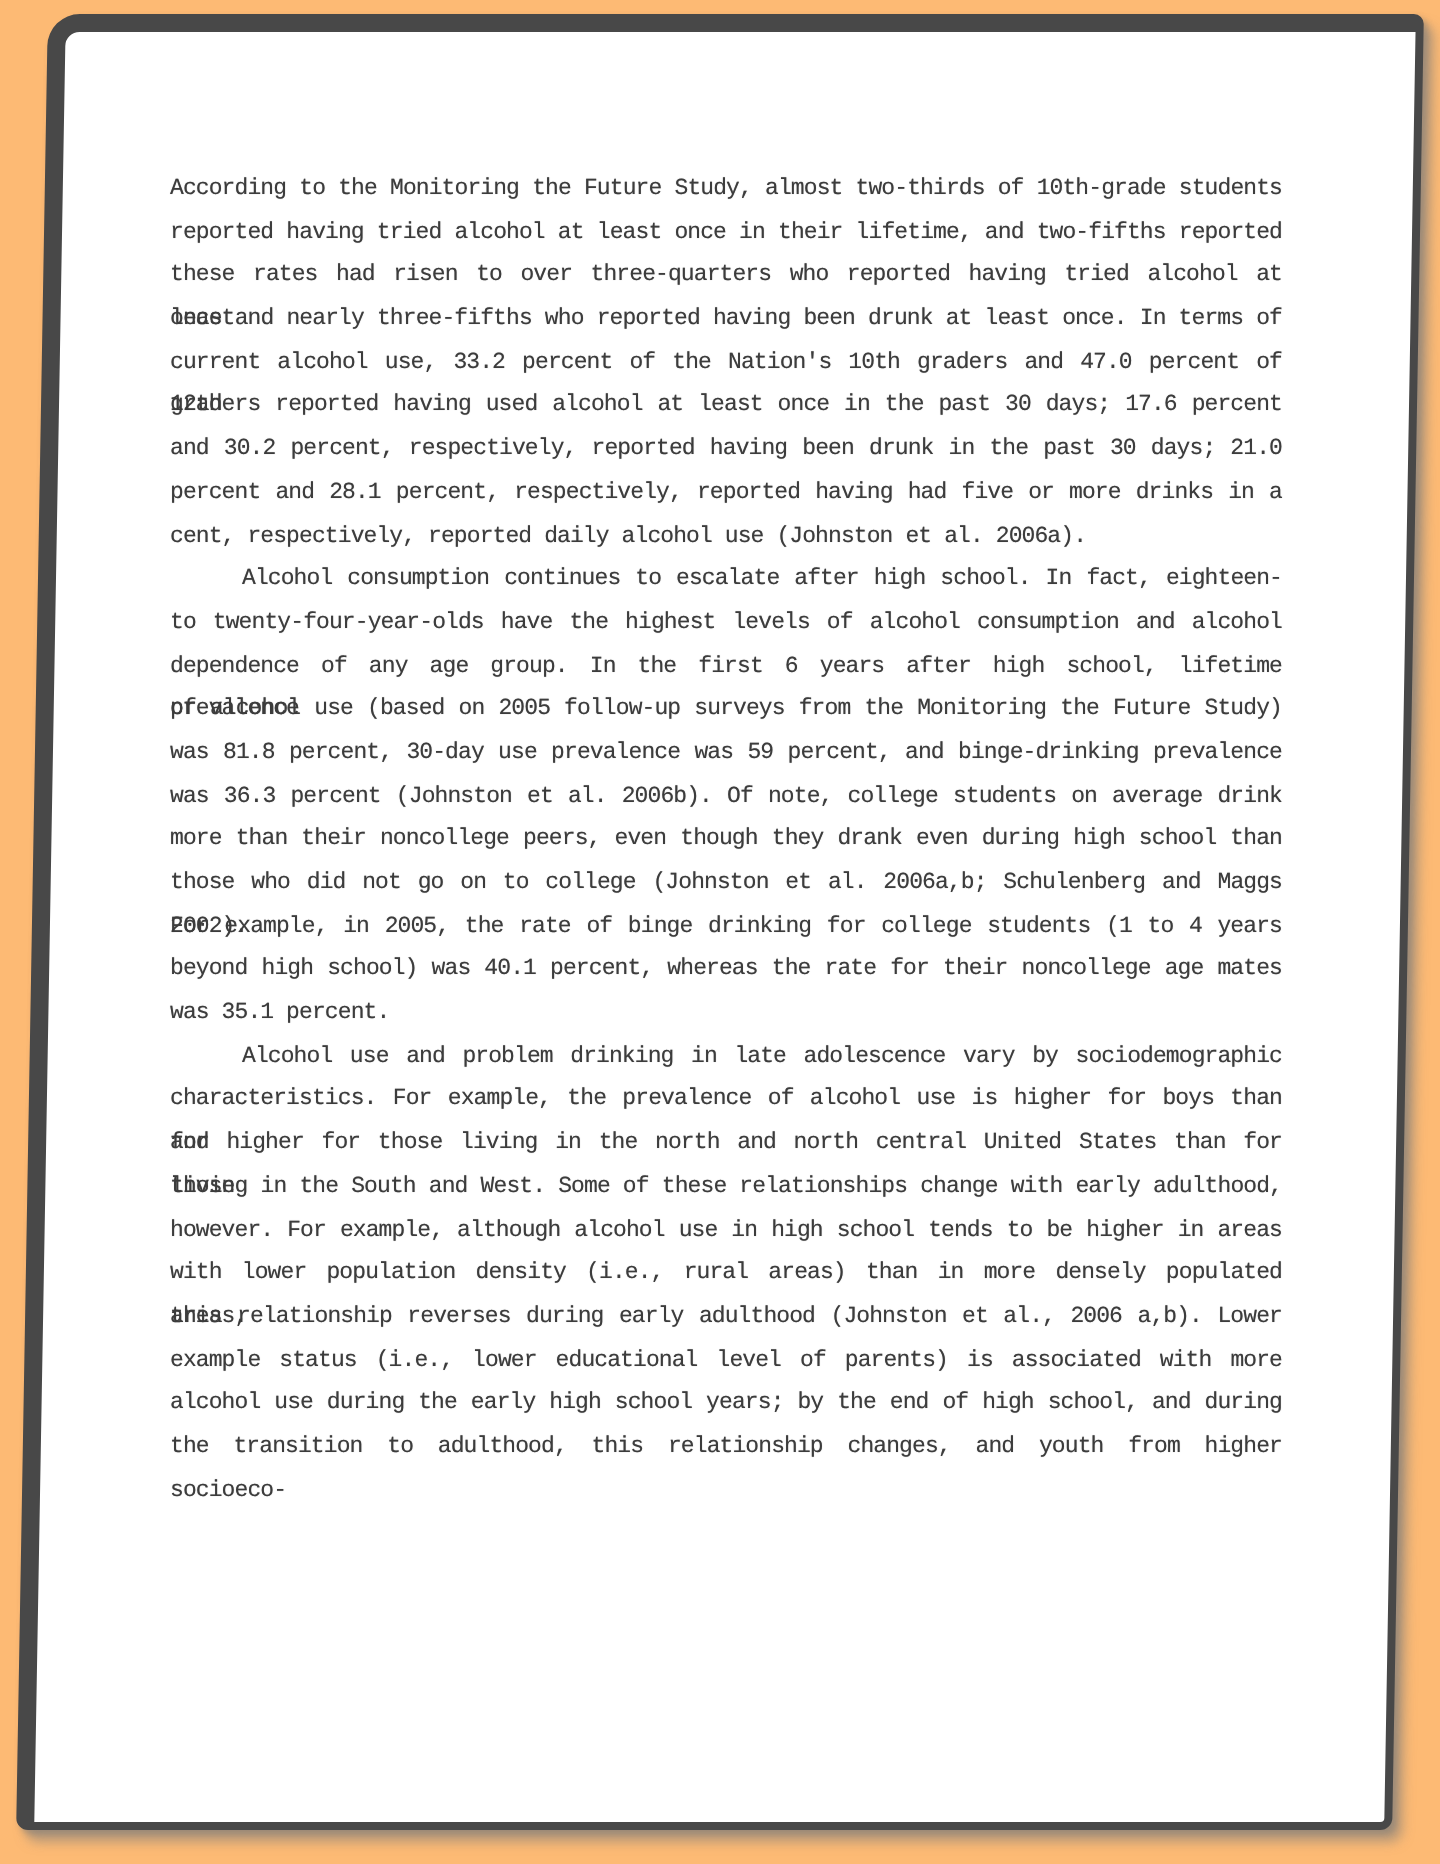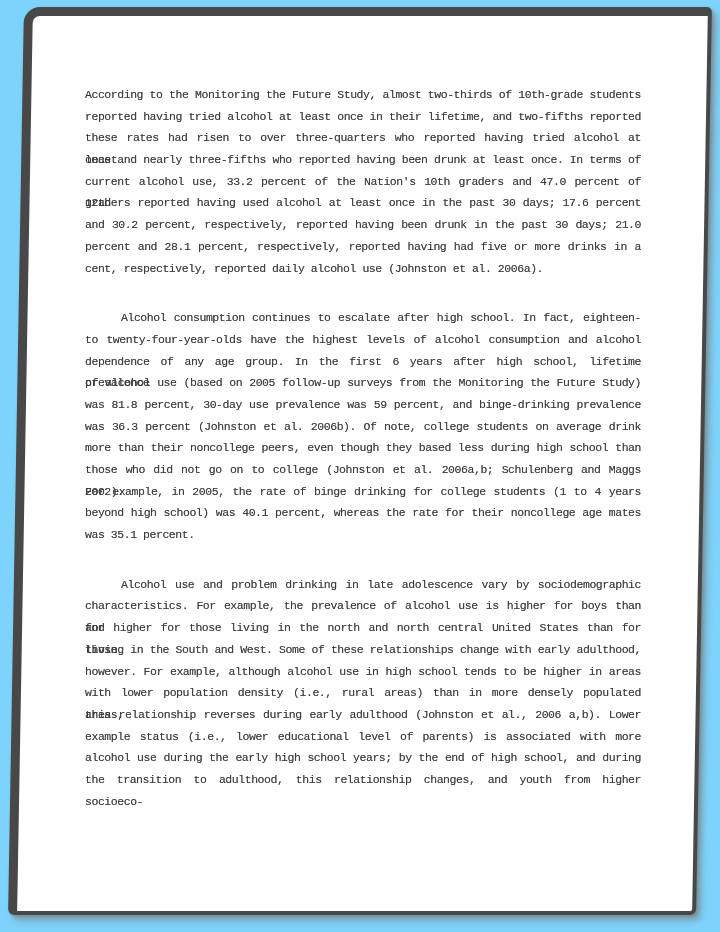--- a/index.html
+++ b/index.html
@@ -9,21 +9,21 @@
   }
   *{margin:0;padding:0;box-sizing:border-box;}
   html,body{background:#ffffff;}
   body{
     font-family:"Liberation Mono","DejaVu Sans Mono",monospace;
   }
   .canvas{
     position:relative;
     width:720px;
     height:932px;
-    background:#7dd3fc;
+    background:#fdba74;
     overflow:hidden;
   }
   
   .page-frame{
     position:absolute;
     left:16px;
     top:7px;
     width:688px;
     height:908px;
     border-style:solid;
@@ -50,21 +50,20 @@
     text-align-last:justify;
     height:var(--lh);
     white-space:normal;
     overflow:visible;
   }
   .ln.last{
     text-align-last:left;
   }
   .ln.first-indent{
     text-indent:36px;
-    margin-top:28px;
   }
 </style>
 </head>
 <body>
 
 <div class="canvas">
   <div class="page-frame"></div>
   <div class="page-text">
       <div class="para">
         <div class="ln">According to the Monitoring the Future Study, almost two-thirds of 10th-grade students</div>
@@ -77,21 +76,21 @@
         <div class="ln">percent and 28.1 percent, respectively, reported having had five or more drinks in a</div>
         <div class="ln last">cent, respectively, reported daily alcohol use (Johnston et al. 2006a).</div>
       </div>
       <div class="para">
         <div class="ln first-indent">Alcohol consumption continues to escalate after high school. In fact, eighteen-</div>
         <div class="ln">to twenty-four-year-olds have the highest levels of alcohol consumption and alcohol</div>
         <div class="ln">dependence of any age group. In the first 6 years after high school, lifetime prevalence</div>
         <div class="ln">of alcohol use (based on 2005 follow-up surveys from the Monitoring the Future Study)</div>
         <div class="ln">was 81.8 percent, 30-day use prevalence was 59 percent, and binge-drinking prevalence</div>
         <div class="ln">was 36.3 percent (Johnston et al. 2006b). Of note, college students on average drink</div>
-        <div class="ln">more than their noncollege peers, even though they based less during high school than</div>
+        <div class="ln">more than their noncollege peers, even though they drank even during high school than</div>
         <div class="ln">those who did not go on to college (Johnston et al. 2006a,b; Schulenberg and Maggs 2002).</div>
         <div class="ln">For example, in 2005, the rate of binge drinking for college students (1 to 4 years</div>
         <div class="ln">beyond high school) was 40.1 percent, whereas the rate for their noncollege age mates</div>
         <div class="ln last">was 35.1 percent.</div>
       </div>
       <div class="para">
         <div class="ln first-indent">Alcohol use and problem drinking in late adolescence vary by sociodemographic</div>
         <div class="ln">characteristics. For example, the prevalence of alcohol use is higher for boys than for</div>
         <div class="ln">and higher for those living in the north and north central United States than for those</div>
         <div class="ln">living in the South and West. Some of these relationships change with early adulthood,</div>

